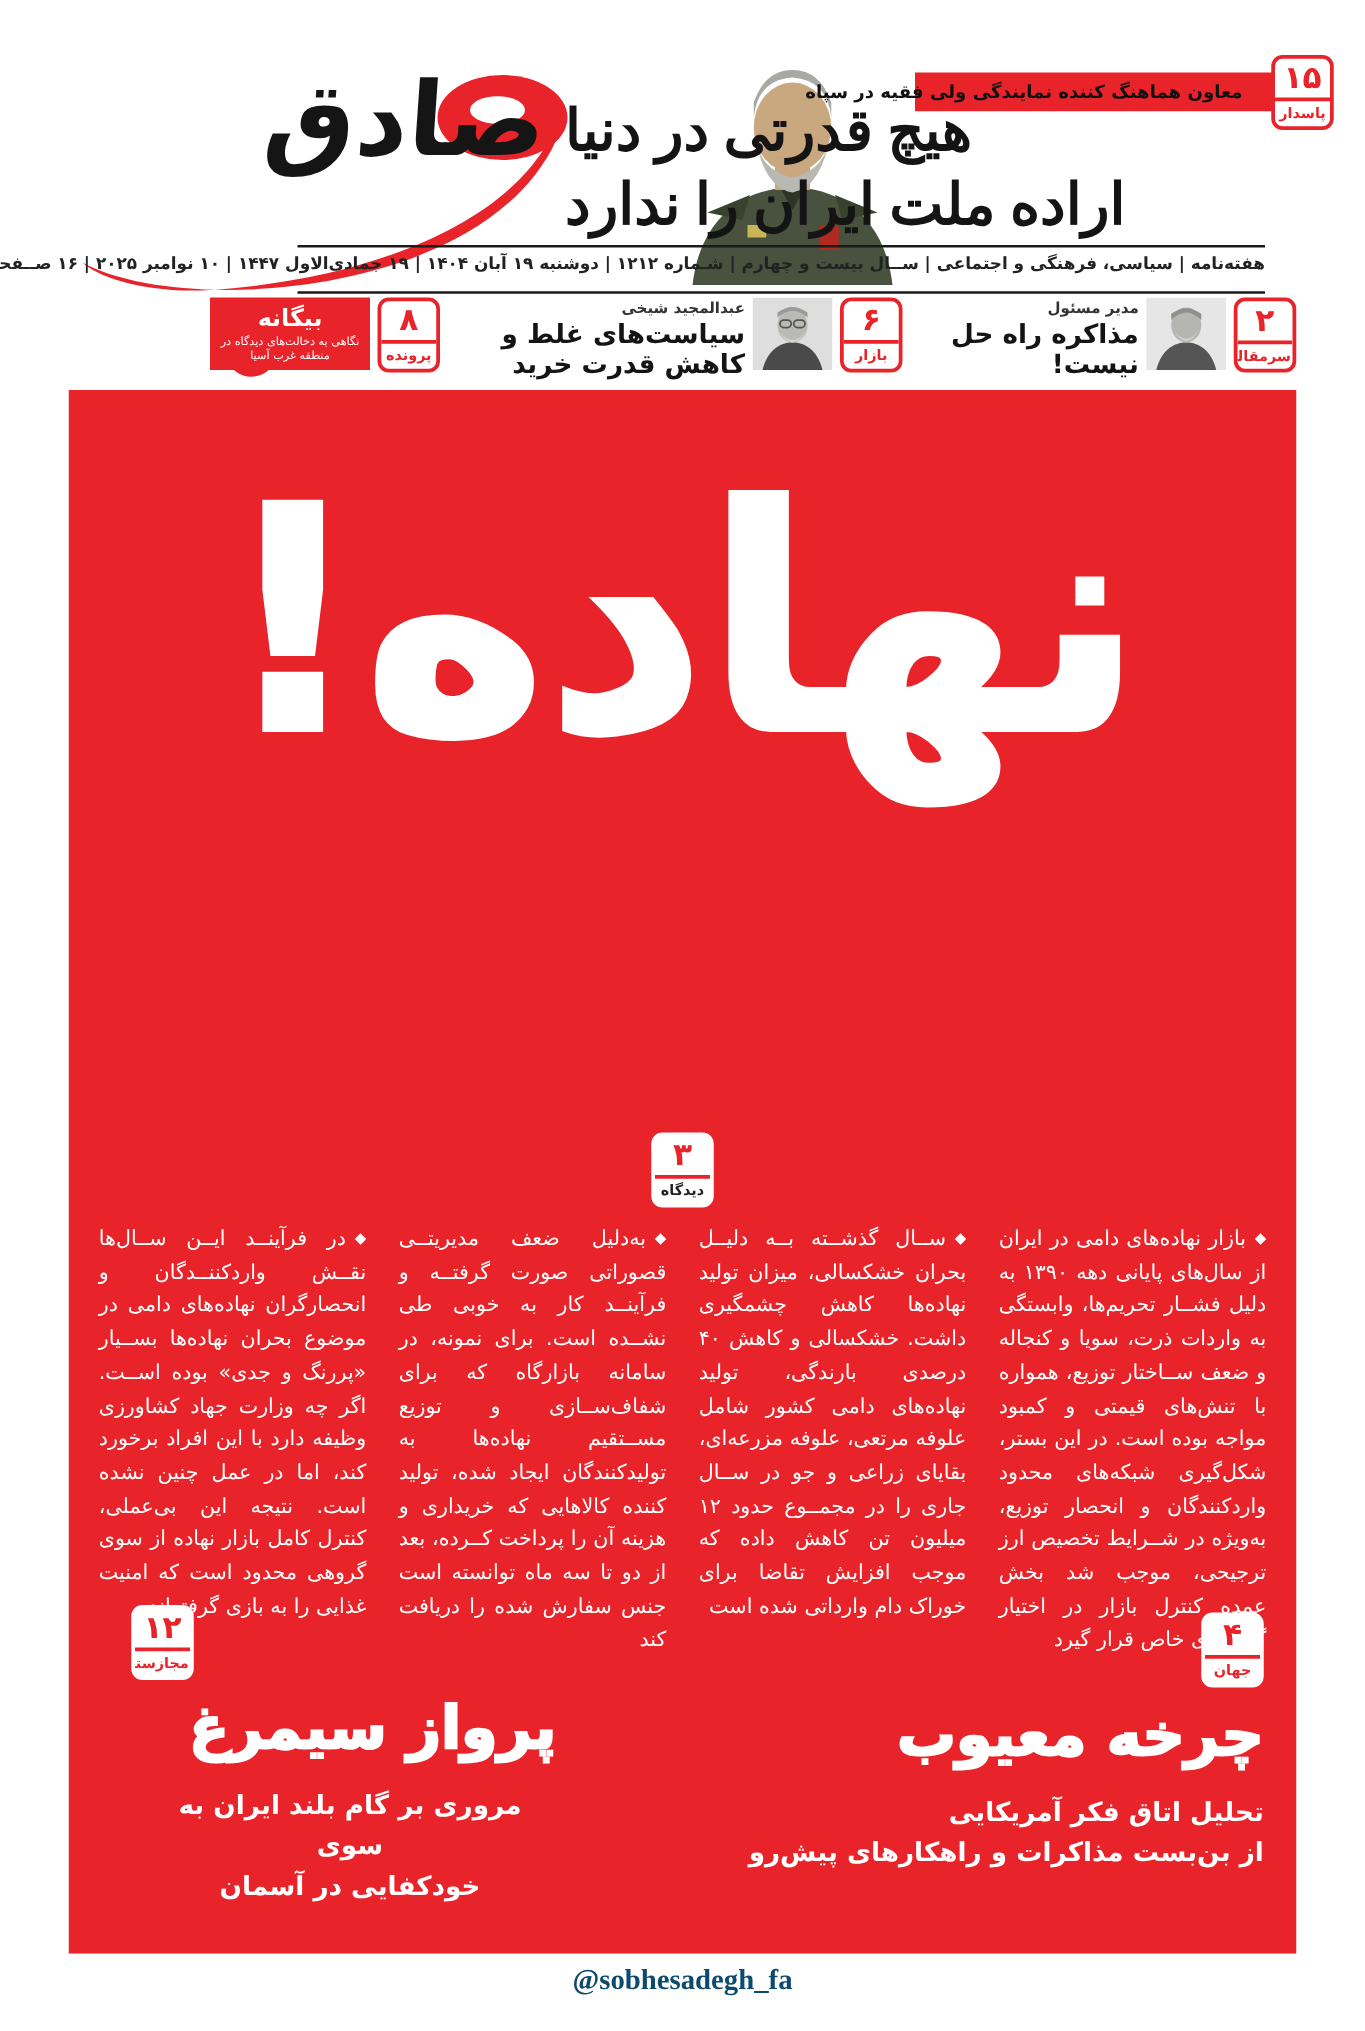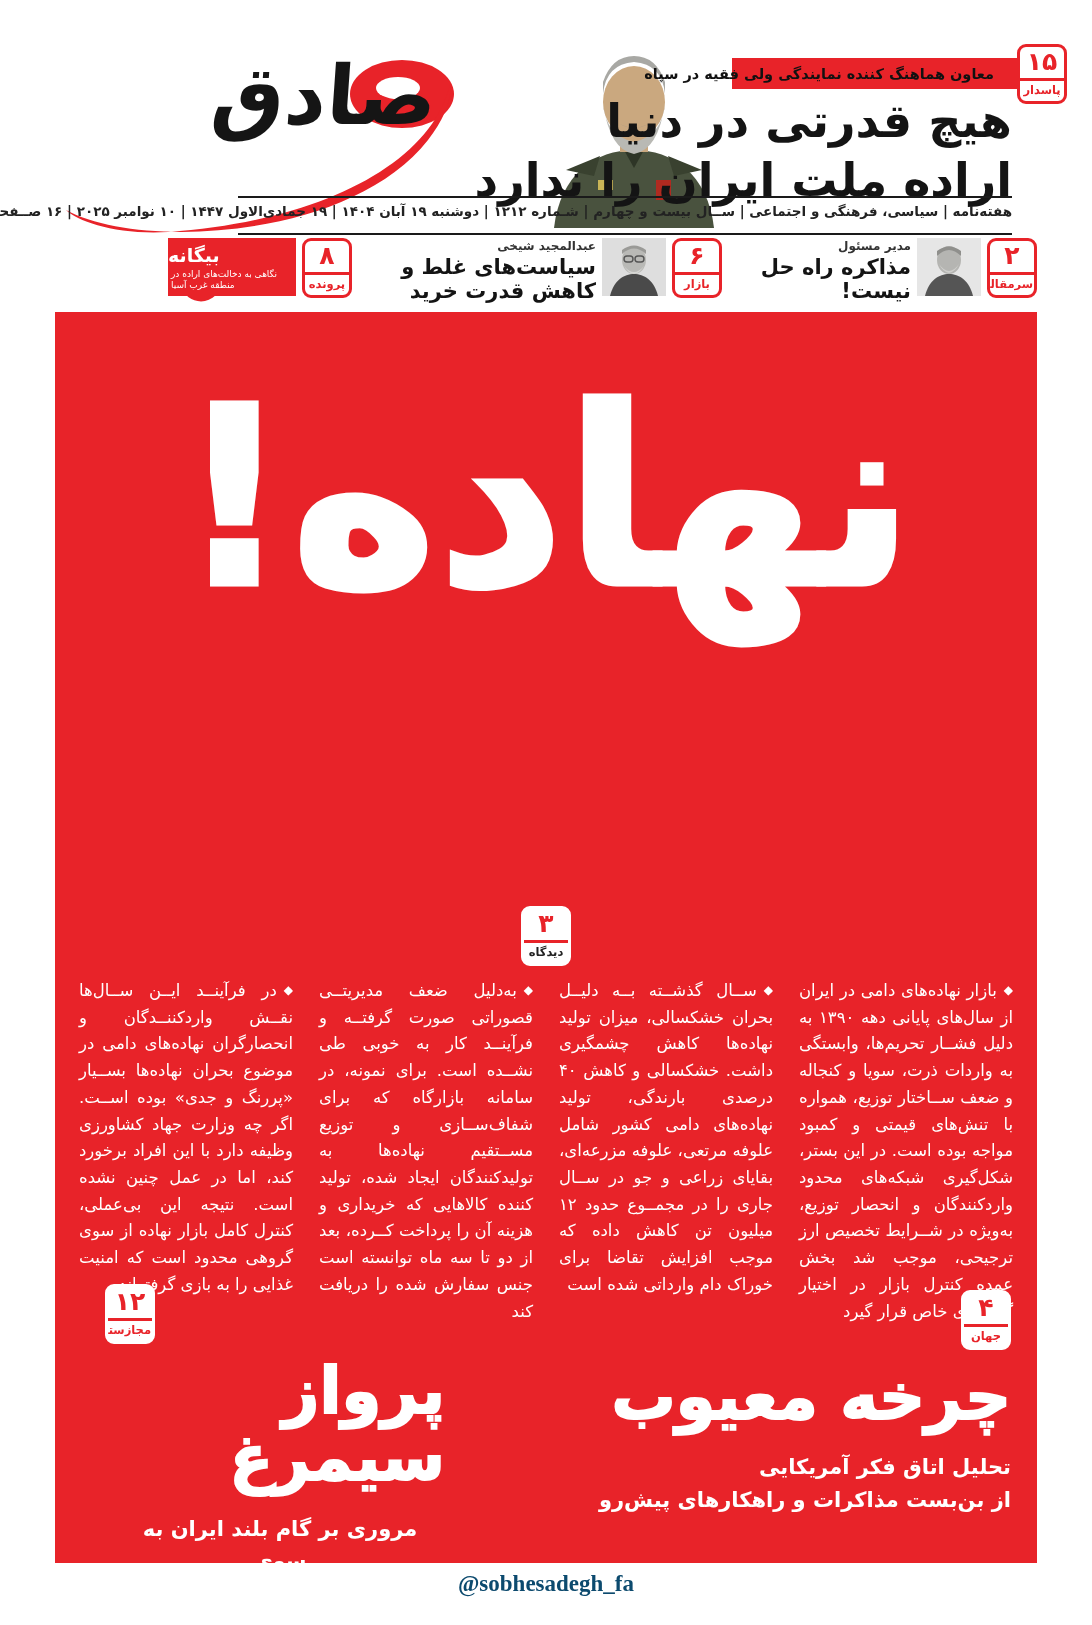--- a/index.html
+++ b/index.html
@@ -20,23 +20,24 @@
   .kicker-bar{
     left:732px;top:58px;width:318px;height:31px;background:var(--red);
     display:flex;align-items:center;justify-content:flex-start;
     direction:rtl;padding-right:56px;
   }
   .kicker-bar .kicker-text{
     color:#111;font-size:14.5px;font-weight:bold;white-space:nowrap;
   }
   .masthead-badge{left:1017px;top:44px;}
   .mast-headline{
-    right:80px;top:92px;width:560px;text-align:right;direction:rtl;
+    right:80px;top:76px;width:560px;text-align:left;direction:rtl;
     font-size:46px;font-weight:900;line-height:1.28;color:var(--ink);
     letter-spacing:-1px;
+    font-family:Liberation Serif, serif;
   }
   .rule{height:2px;background:#1a1a1a;left:238px;width:774px;}
   .rule-top{top:196px;}
   .rule-bottom{top:233px;}
   .dateline{
     right:80px;top:203px;width:774px;direction:rtl;text-align:right;
     font-size:13.5px;font-weight:bold;color:#222;white-space:nowrap;
   }
 
   
@@ -59,21 +60,21 @@
   .teaser{position:absolute;top:0;height:62px;display:flex;direction:rtl;align-items:flex-start;}
   .teaser-1{right:0;width:315px;}
   .teaser-2{right:315px;width:350px;}
   .teaser-3{right:685px;width:185px;}
   .teaser .photo{width:64px;height:58px;margin:0 6px;flex:none;}
   .teaser .txt{direction:rtl;text-align:right;padding-top:1px;}
   .teaser .t-kicker{font-size:12px;color:#333;font-weight:bold;margin-bottom:2px;}
   .teaser .t-title{font-size:21px;font-weight:900;color:var(--ink);line-height:1.15;}
   .foreign-box{
     background:var(--red);color:#fff;width:128px;height:58px;margin-right:6px;
-    direction:rtl;text-align:left;padding-top:7px;flex:none;
+    direction:rtl;text-align:center;padding-top:7px;flex:none;
   }
   .foreign-box .fb-title{font-size:19px;font-weight:900;line-height:1.1;}
   .foreign-box .fb-sub{font-size:9px;margin-top:3px;padding:0 3px;line-height:1.2;}
 
   
   .red-block{
     left:55px;top:312px;width:982px;height:1251px;background:var(--red);
   }
   .lede{
     position:absolute;top:36px;left:0;width:100%;text-align:center;direction:rtl;
@@ -100,21 +101,21 @@
     display:inline-block;font-size:12px;vertical-align:2px;margin-left:7px;color:#fff;
   }
 
   
   .feature{position:absolute;direction:rtl;color:#fff;}
   .feature-right{top:978px;right:26px;width:440px;text-align:right;}
   .feature-left{top:972px;left:20px;width:370px;text-align:right;}
   .feature .badge{display:inline-block;margin-bottom:10px;}
   .feature-left .badge-pos{margin-right:290px;}
   .feature .f-title{
-    font-size:64px;font-weight:900;line-height:1.05;letter-spacing:-1px;
+    font-size:47px;font-weight:900;line-height:1.05;letter-spacing:-1px;
     -webkit-text-stroke:2px #fff;
   }
   .feature .f-sub{margin-top:20px;font-size:21px;font-weight:bold;line-height:1.55;}
   .feature-left .f-sub{text-align:center;padding-left:40px;}
 
   
   .footer{
     left:0;top:1563px;width:100%;height:62px;background:#fff;text-align:center;
   }
   .footer .handle{
@@ -223,21 +224,21 @@
     </div>
   </div>
 
   <div class="teaser teaser-3">
     <div class="badge">
       <div class="num">۸</div>
       <div class="lbl">پرونده</div>
     </div>
     <div class="foreign-box">
       <div class="fb-title">بیگانه</div>
-      <div class="fb-sub">نگاهی به دخالت‌های اراده در منطقه غرب آسیا</div>
+      <div class="fb-sub">نگاهی به دخالت‌های دیدگاه در منطقه غرب آسیا</div>
     </div>
   </div>
 
 </div>
 
 <div class="abs red-block">
 
 
   <div class="mega-headline">
     <div>نهاده!</div>

